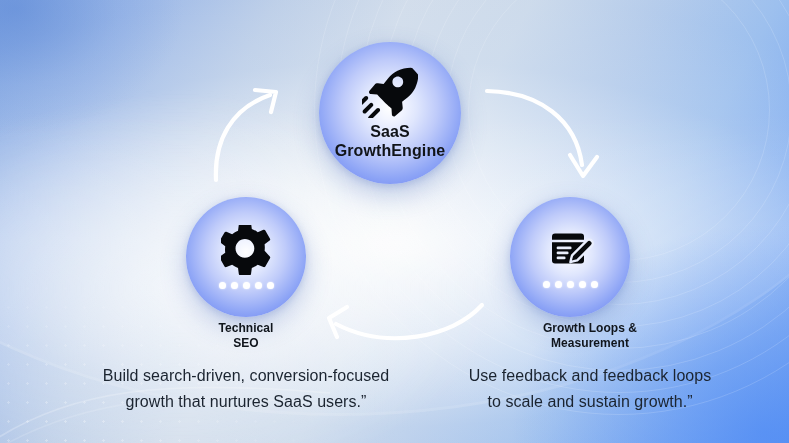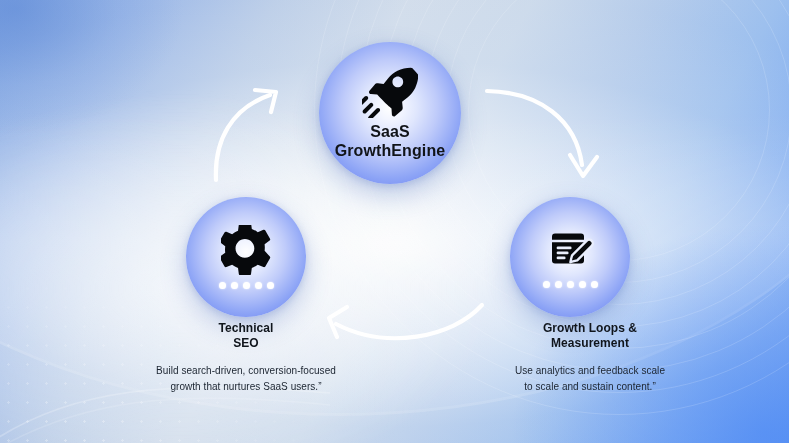--- a/index.html
+++ b/index.html
@@ -83,21 +83,21 @@
     font-size:16px;font-weight:bold;line-height:1.18;letter-spacing:.1px;
   }
   .dots{display:flex;gap:5px;margin-top:7px;}
   .dots span{width:7px;height:7px;border-radius:50%;background:#ffffff;box-shadow:0 0 2px rgba(255,255,255,.9);}
 
   .caption{position:absolute;text-align:center;}
   .caption h3{
     margin:0;color:#10151c;font-size:12px;font-weight:bold;line-height:1.28;letter-spacing:.05px;
   }
   .caption p{
-    margin:11px 0 0 0;color:#1b2430;font-size:10px;line-height:1.62;letter-spacing:.05px;
+    margin:11px 0 0 0;color:#1b2430;font-size:16px;line-height:1.62;letter-spacing:.05px;
   }
 
   
   .arrows{position:absolute;inset:0;pointer-events:none;}
 </style>
 </head>
 <body>
 
 <div id="stage">
 
@@ -213,18 +213,18 @@
       </div>
     </div>
   </div>
 
   <div class="caption" style="left:425px;top:321px;width:330px;">
     <h3>
       <span>Growth Loops &amp;</span><br>
       <span>Measurement</span>
     </h3>
     <p>
-      <span>Use analytics and feedback scale</span><br>
-      <span>to scale and sustain content.”</span>
+      <span>Use feedback and feedback loops</span><br>
+      <span>to scale and sustain growth.”</span>
     </p>
   </div>
 
 </div>
 
 </body></html>

